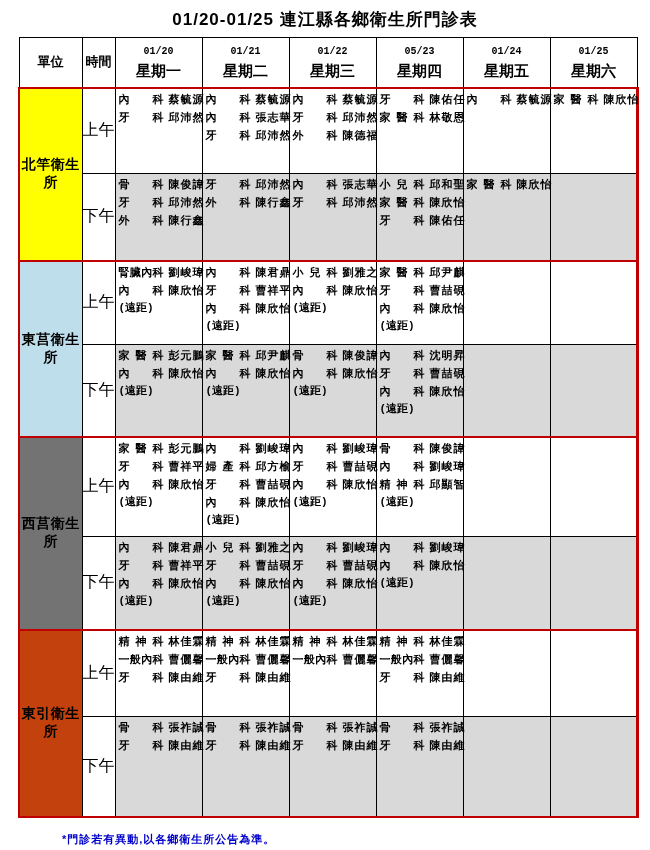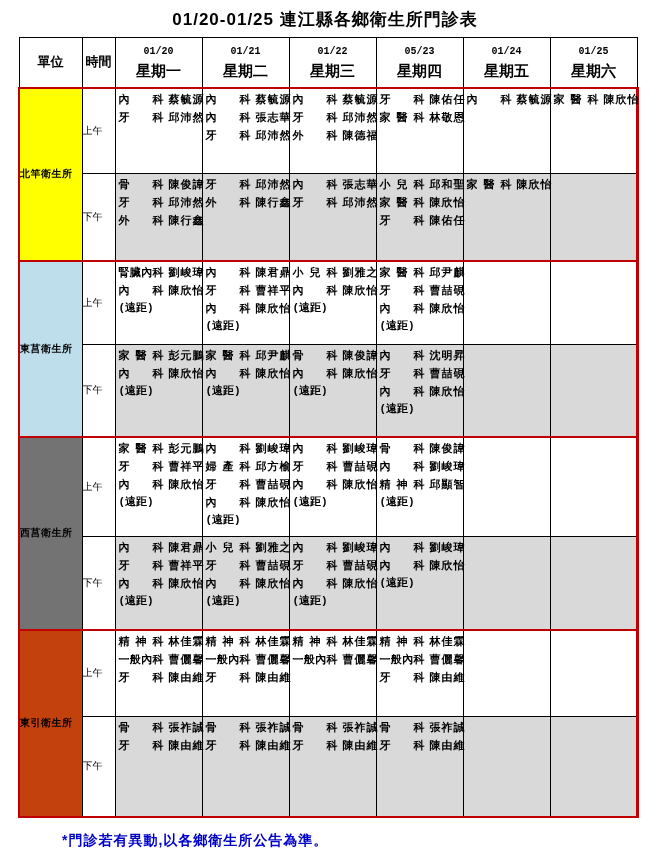--- a/index.html
+++ b/index.html
@@ -15,41 +15,41 @@
     border-collapse:collapse; table-layout:fixed;
     margin:6px 0 0 18px; width:617px;
     font-family:Liberation Mono, monospace;
   }
   th, td { border:1px solid #000; }
   thead th { height:50px; font-size:13px; font-weight:bold; background:#fff; }
   thead .day-date { line-height:22px; font-size:10px; }
   thead .day-week { line-height:20px; font-size:15px; }
   col.c-unit { width:63px; } col.c-time { width:33px; } col.c-day { width:87px; }
   td.unit {
-    vertical-align:middle;
-    font-size:10px; font-weight:bold; letter-spacing:0.5px;
+    text-align:center; vertical-align:middle;
+    font-size:14px; font-weight:bold; letter-spacing:0.5px;
   }
-  td.time { vertical-align:middle; font-size:10px; background:#fff; }
+  td.time { text-align:center; vertical-align:middle; font-size:16px; background:#fff; }
   td.cell { vertical-align:top; padding:2px 2px 1px 3px; background:#fff; font-size:11px; }
   td.cell.pm { background:#D9D9D9; }
   .entry { display:flex; align-items:baseline; line-height:18px; }
   .dept { display:inline-flex; justify-content:space-between; width:45px; flex-shrink:0; font-weight:bold; }
   .doc { margin-left:5px; letter-spacing:1px; font-weight:bold; white-space:nowrap; }
   .remote { text-align:left; padding-right:7px; line-height:17px; font-weight:bold; }
   
   tr.block-start td { border-top:2px solid #C00000; }
   tr.block-end td { border-bottom:2px solid #C00000; }
   td.unit { border-left:2px solid #C00000; border-top:2px solid #C00000; border-bottom:2px solid #C00000; }
   td.edge-r { border-right:3px solid #C00000; }
   
   .r0{height:86px}.r1{height:87px}.r2{height:84px}.r3{height:92px}
   .r4{height:100px}.r5{height:93px}.r6{height:87px}.r7{height:100px}
   .note {
     margin:14px 0 0 62px; color:#0000CC; font-weight:bold;
-    font-size:14px; letter-spacing:1px;
+    font-size:11px; letter-spacing:1px;
   }
 </style>
 </head>
 <body>
 
 <div class="title">01/20-01/25 連江縣各鄉衛生所門診表</div>
 
 <table>
   <colgroup>
     <col class="c-unit">

